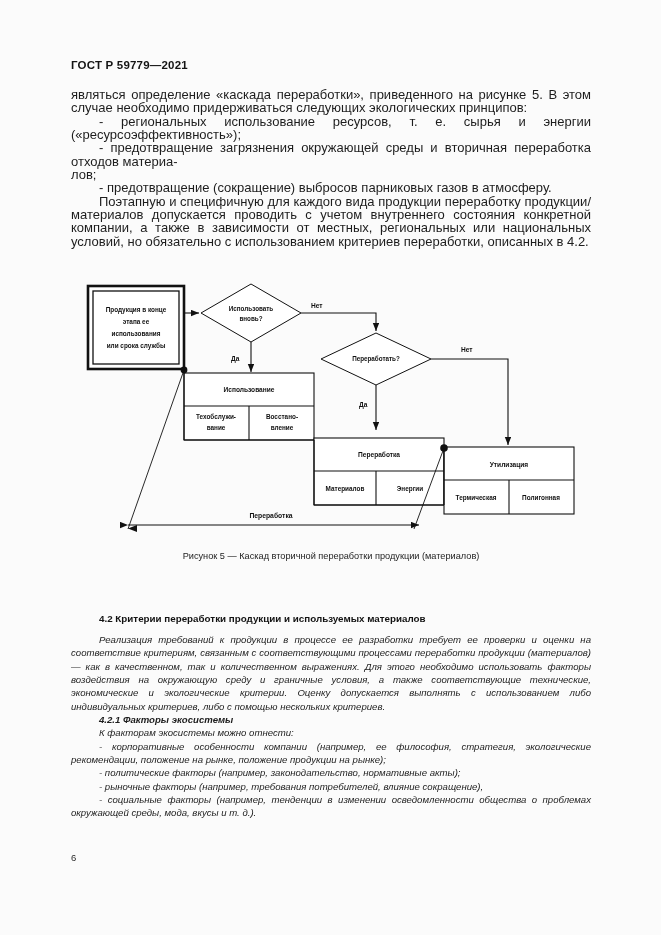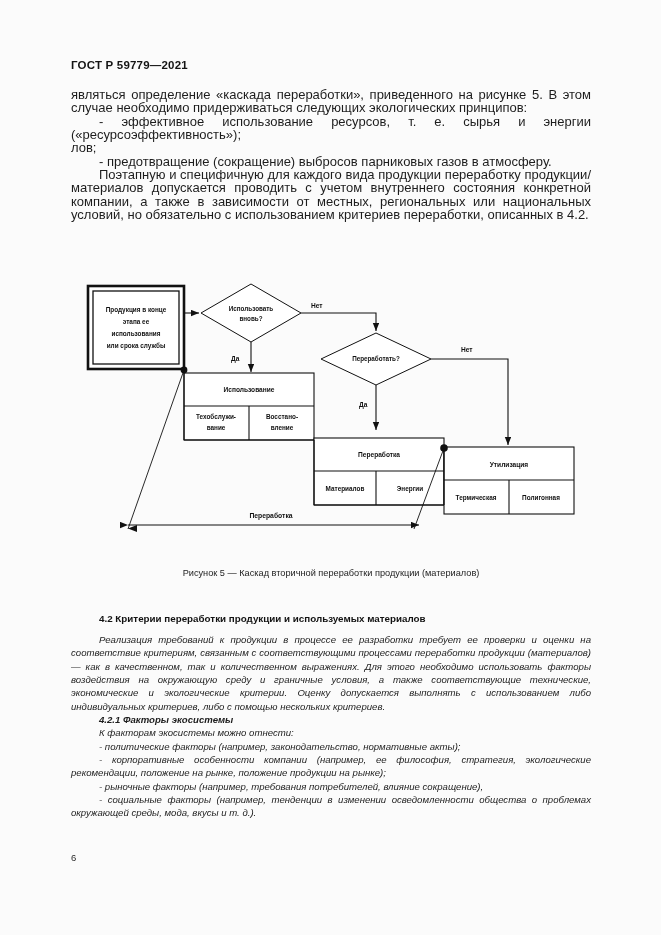--- a/index.html
+++ b/index.html
@@ -57,21 +57,21 @@
     left: 71px;
     top: 282px;
     width: 520px;
     height: 280px;
   }
   .figure-wrap svg { display: block; }
 
   .fig-caption {
     position: absolute;
     left: 71px;
-    top: 568px;
+    top: 551px;
     width: 520px;
     text-align: center;
     font-size: 9.2px;
     color: #1d1d1d;
   }
 
   
   .sec-head {
     position: absolute;
     left: 71px;
@@ -110,21 +110,22 @@
 </style>
 </head>
 <body>
 
 <div class="page">
 
   <div class="doc-header">ГОСТ Р 59779—2021</div>
 
   <div class="text-col">
     <p class="p-flat">являться определение «каскада переработки», приведенного на рисунке 5. В этом случае необходимо придерживаться следующих экологических принципов:</p>
-    <p class="p-dash">-  эффективное использование ресурсов, т. е. сырья и энергии («ресурсоэффективность»);</p>
+    <p class="p-dash">-  региональных использование ресурсов, т. е. сырья и энергии («ресурсоэффективность»);</p>
+    <p class="p-dash">-  предотвращение загрязнения окружающей среды и вторичная переработка отходов материа-</p>
     <p class="p-flat">лов;</p>
     <p class="p-dash">-  предотвращение (сокращение) выбросов парниковых газов в атмосферу.</p>
     <p class="p-indent">Поэтапную и специфичную для каждого вида продукции переработку продукции/материалов допускается проводить с учетом внутреннего состояния конкретной компании, а также в зависимости от местных, региональных или национальных условий, но обязательно с использованием критериев переработки, описанных в 4.2.</p>
   </div>
 
   <div class="figure-wrap">
     <svg width="520" height="285" viewBox="0 0 520 285" xmlns="http://www.w3.org/2000/svg">
       <defs>
         <marker id="arrow" markerWidth="9" markerHeight="9" refX="8" refY="3.2" orient="auto" markerUnits="userSpaceOnUse">
           <path d="M0,0 L8,3.2 L0,6.4 z" fill="#111"></path>
@@ -225,21 +226,21 @@
   </div>
 
   <div class="fig-caption">Рисунок 5 — Каскад вторичной переработки продукции (материалов)</div>
 
   <div class="sec-head" id="sec-42">4.2 Критерии переработки продукции и используемых материалов</div>
 
   <div class="lower-col" id="block-421">
     <p class="p-indent">Реализация требований к продукции в процессе ее разработки требует ее проверки и оценки на соответствие критериям, связанным с соответствующими процессами переработки продукции (материалов) — как в качественном, так и количественном выражениях. Для этого необходимо использовать факторы воздействия на окружающую среду и граничные условия, а также соответствующие технические, экономические и экологические критерии. Оценку допускается выполнять с использованием либо индивидуальных критериев, либо с помощью нескольких критериев.</p>
     <p class="sub-head">4.2.1 Факторы экосистемы</p>
     <p class="p-indent">К факторам экосистемы можно отнести:</p>
+    <p class="p-dash">-  корпоративные особенности компании (например, ее философия, стратегия, экологические рекомендации, положение на рынке, положение продукции на рынке);</p>
     <p class="p-dash">-  политические факторы (например, законодательство, нормативные акты);</p>
-    <p class="p-dash">-  корпоративные особенности компании (например, ее философия, стратегия, экологические рекомендации, положение на рынке, положение продукции на рынке);</p>
     <p class="p-dash">-  рыночные факторы (например, требования потребителей, влияние сокращение),</p>
     <p class="p-dash">-  социальные факторы (например, тенденции в изменении осведомленности общества о проблемах окружающей среды, мода, вкусы и т. д.).</p>
   </div>
 
   <div class="page-num">6</div>
 
 </div>
 
 </body></html>

